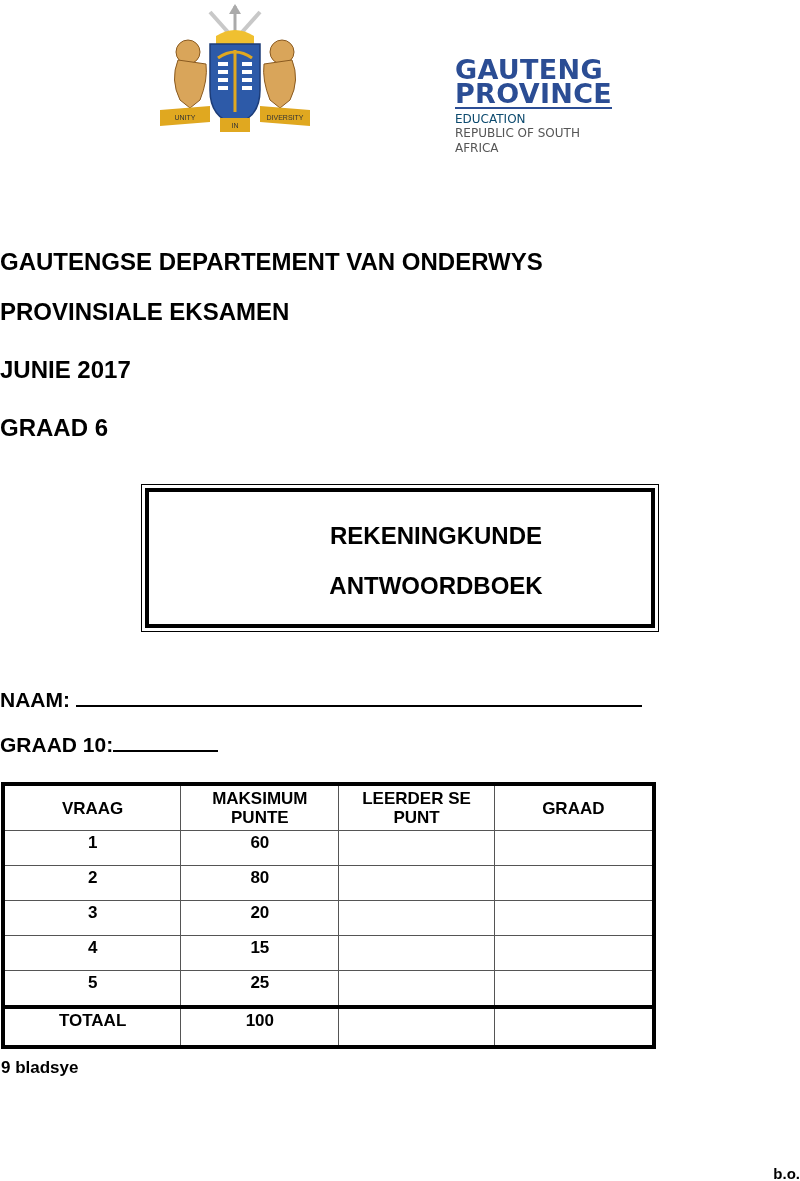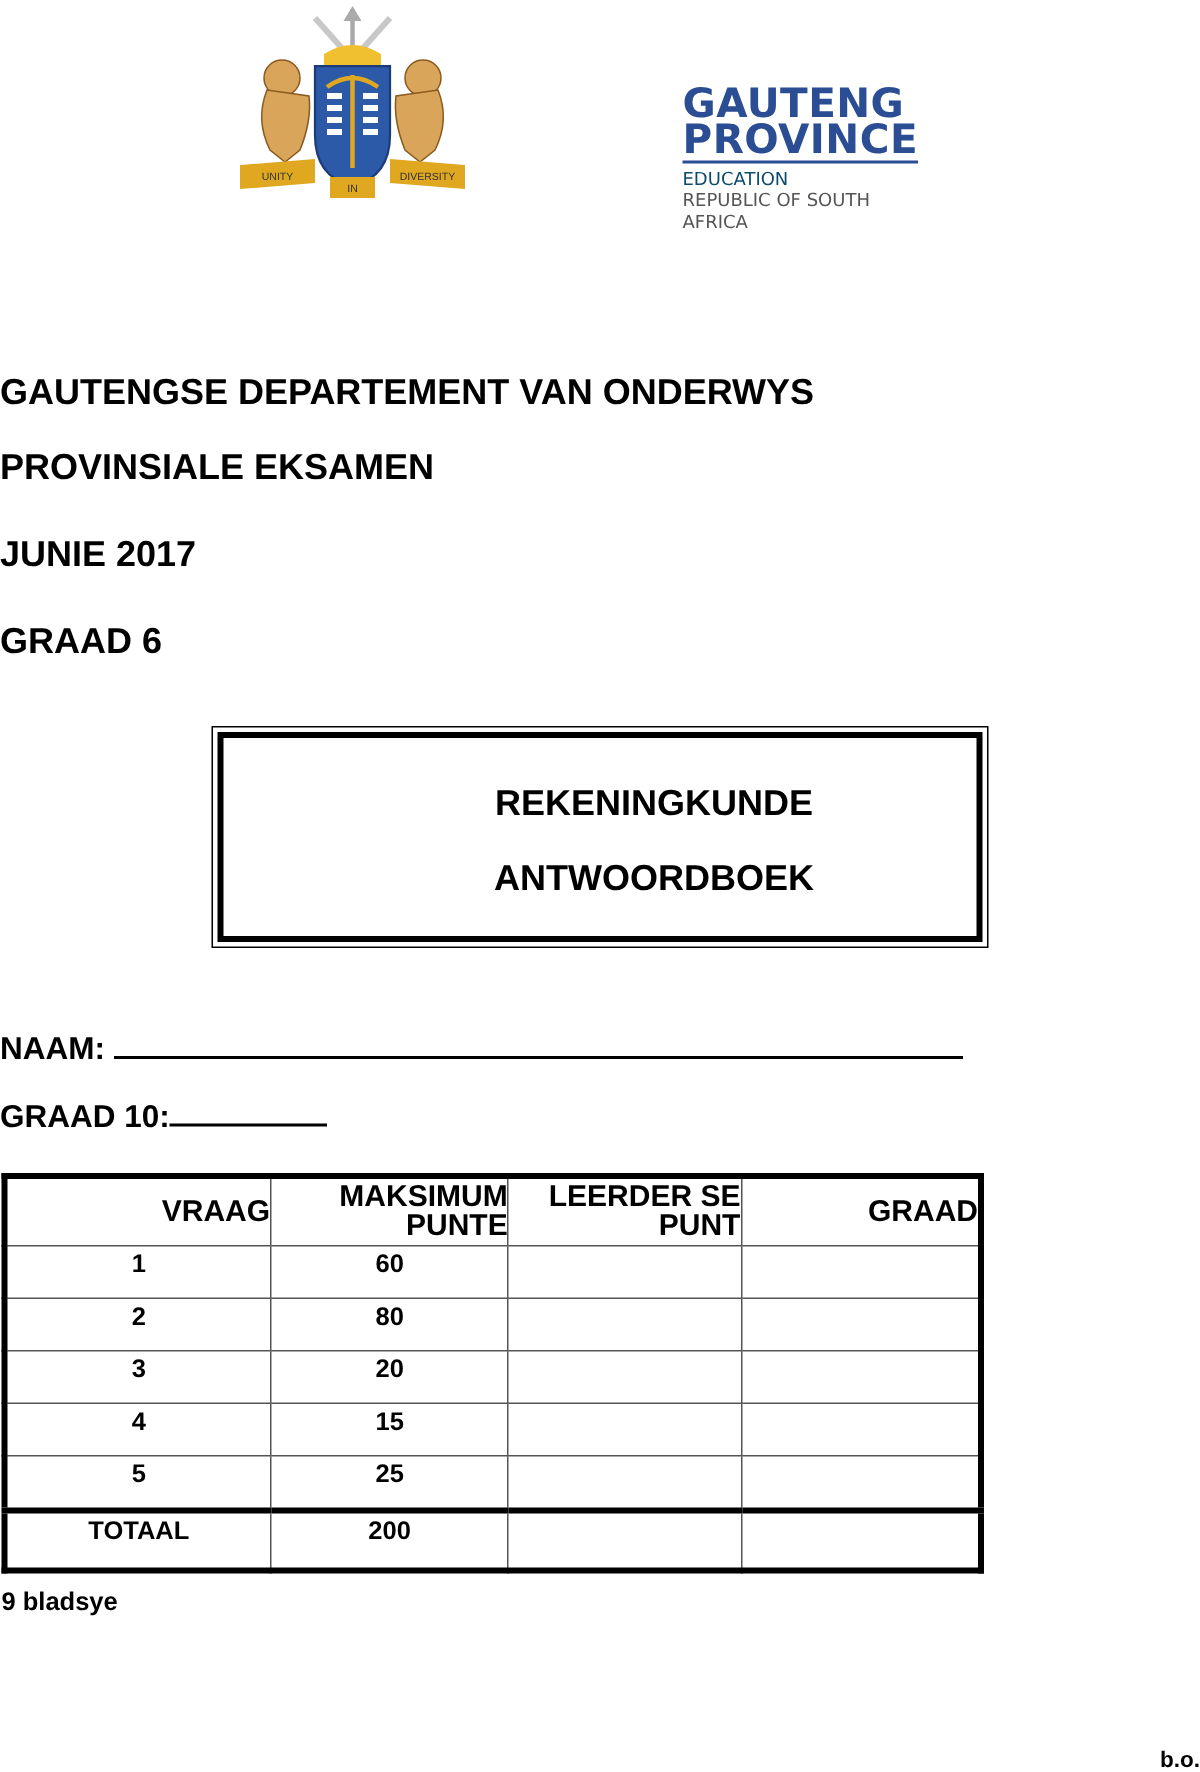--- a/index.html
+++ b/index.html
@@ -16,21 +16,21 @@
   .subject-box { position:absolute; left:141px; top:484px; width:518px; height:148px;
                  border:1px solid #000; box-sizing:border-box; padding:3px; }
   .subject-inner { width:100%; height:100%; border:4px solid #000; box-sizing:border-box;
                    position:relative; }
   .subject-line { position:absolute; left:0; width:100%; text-align:center; font-weight:bold; font-size:24px;margin-left:36px; }
   .field { position:absolute; left:0; font-weight:bold; font-size:21px; }
   .field .line { display:inline-block; border-bottom:2px solid #000; vertical-align:baseline; height:14px; }
   table.marks { position:absolute; left:1px; top:782px; width:655px; border-collapse:collapse;
                 border:4px solid #000; font-weight:bold; font-size:17px; }
   table.marks td, table.marks th { border:1px solid #555; text-align:center; padding:0; }
-  table.marks th { height:44px; line-height:19px; font-size:20px;text-align:right; }
+  table.marks th { height:44px; line-height:19px; font-size:17px; }
   table.marks td { height:32px; vertical-align:top; padding-top:2px; }
   table.marks tr.total td { border-top:4px solid #000; height:34px; }
   .footer-left { position:absolute; left:1px; top:1058px; font-weight:bold; font-size:17px; }
   .footer-right { position:absolute; right:0; top:1165px; font-weight:bold; font-size:15px; }
 </style>
 </head>
 <body>
 
 <div class="logo">
   <svg width="170" height="140" viewBox="0 0 170 140" style="position:absolute;left:10px;top:0;">
@@ -136,21 +136,21 @@
     <td></td>
   </tr>
   <tr>
     <td>5</td>
     <td>25</td>
     <td></td>
     <td></td>
   </tr>
   <tr class="total">
     <td>TOTAAL</td>
-    <td>200</td>
+    <td>100</td>
     <td></td>
     <td></td>
   </tr>
 </tbody>
   </table>
 
 <div class="footer-left">9 bladsye</div>
 <div class="footer-right">b.o.</div>
 
 </body></html>

